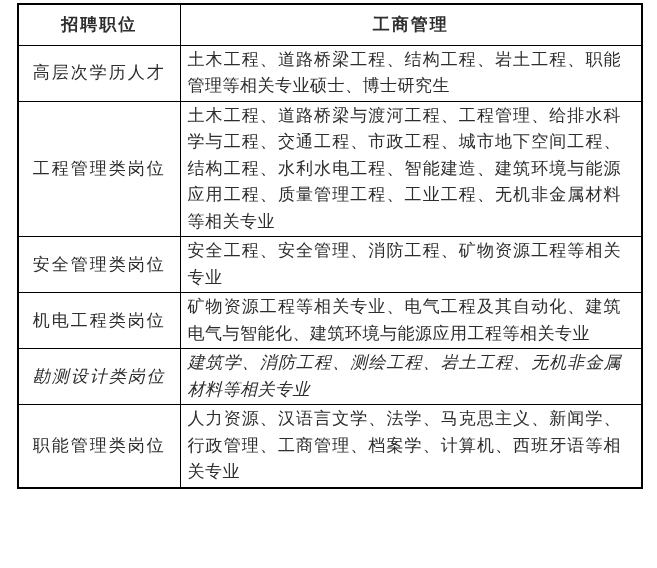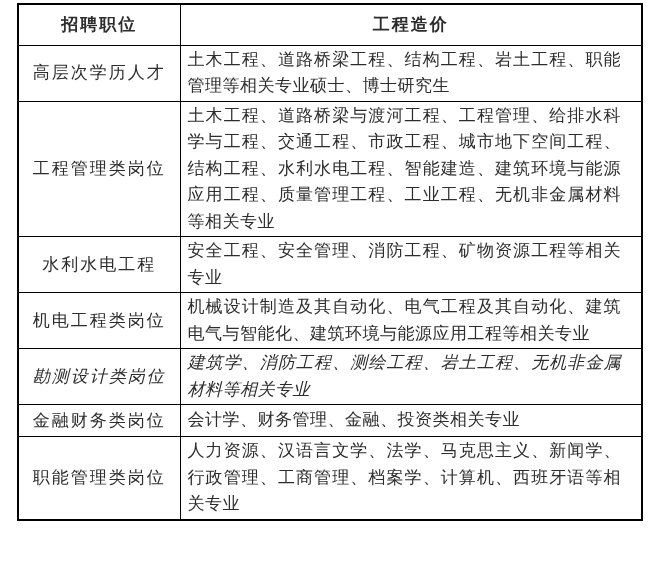--- a/index.html
+++ b/index.html
@@ -67,47 +67,43 @@
 
 <div class="page">
   <table class="recruit-table">
     <colgroup>
       <col class="c-position">
       <col class="c-requirements">
     </colgroup>
     <thead>
       <tr class="rh-hdr">
         <th class="hdr">招聘职位</th>
-        <th class="hdr">工程造价</th>
+        <th class="hdr">工商管理</th>
       </tr>
     </thead>
     <tbody>
       <tr class="rh-r0">
         <td class="pos-cell">高层次学历人才</td>
         <td class="req-cell">土木工程、道路桥梁工程、结构工程、岩土工程、职能管理等相关专业硕士、博士研究生</td>
       </tr>
       <tr class="rh-r1">
         <td class="pos-cell">工程管理类岗位</td>
         <td class="req-cell">土木工程、道路桥梁与渡河工程、工程管理、给排水科学与工程、交通工程、市政工程、城市地下空间工程、结构工程、水利水电工程、智能建造、建筑环境与能源应用工程、质量管理工程、工业工程、无机非金属材料等相关专业</td>
       </tr>
       <tr class="rh-r2">
-        <td class="pos-cell">水利水电工程</td>
+        <td class="pos-cell">安全管理类岗位</td>
         <td class="req-cell">安全工程、安全管理、消防工程、矿物资源工程等相关专业</td>
       </tr>
       <tr class="rh-r4">
         <td class="pos-cell">机电工程类岗位</td>
-        <td class="req-cell">机械设计制造及其自动化、电气工程及其自动化、建筑电气与智能化、建筑环境与能源应用工程等相关专业</td>
+        <td class="req-cell">矿物资源工程等相关专业、电气工程及其自动化、建筑电气与智能化、建筑环境与能源应用工程等相关专业</td>
       </tr>
       <tr class="rh-r5">
         <td class="pos-cell">勘测设计类岗位</td>
         <td class="req-cell">建筑学、消防工程、测绘工程、岩土工程、无机非金属材料等相关专业</td>
-      </tr>
-      <tr class="rh-r6">
-        <td class="pos-cell">金融财务类岗位</td>
-        <td class="req-cell">会计学、财务管理、金融、投资类相关专业</td>
       </tr>
       <tr class="rh-r7">
         <td class="pos-cell">职能管理类岗位</td>
         <td class="req-cell">人力资源、汉语言文学、法学、马克思主义、新闻学、行政管理、工商管理、档案学、计算机、西班牙语等相关专业</td>
       </tr>
     </tbody>
   </table>
 </div>
 
 </body></html>

